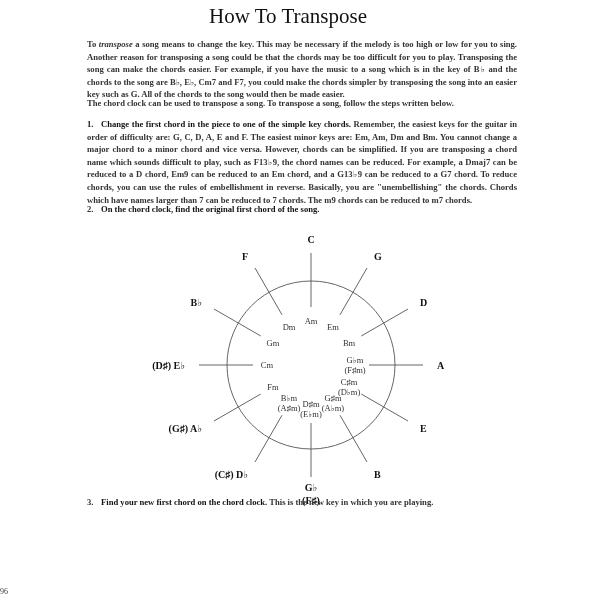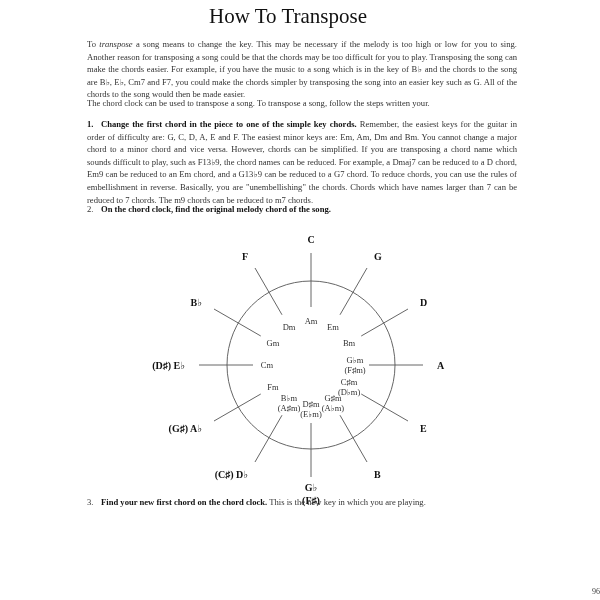--- a/index.html
+++ b/index.html
@@ -1,43 +1,43 @@
 <!DOCTYPE html>
 <html><head>
 <meta charset="utf-8">
 <style>
   html,body{margin:0;padding:0;background:#fff;}
   body{width:600px;height:600px;position:relative;overflow:hidden;font-family:"Liberation Serif","DejaVu Serif",serif;color:#222;}
   .title{position:absolute;top:4px;left:0;width:576px;text-align:center;font-size:21px;color:#111;}
-  .para{position:absolute;left:87px;width:430px;font-size:8.6px;line-height:12.6px;color:#333;text-align:justify;}
+  .para{position:absolute;left:87px;width:430px;font-size:8.6px;line-height:12.6px;color:#333;text-align:justify;font-weight:bold;}
   .p1{top:38px;}
   .p2{top:97px;}
   .p3{top:118px;}
   .step2{top:203px;}
   .step3{top:496px;}
   b{color:#111;}
   .num{display:inline-block;width:14px;}
-  .pagenum{position:absolute;top:587px;left:0;width:600px;text-align:right;font-size:8px;color:#444;}
+  .pagenum{position:absolute;top:587px;left:0;width:600px;text-align:left;font-size:8px;color:#444;}
   svg{position:absolute;left:0;top:0;}
   .lbl{font-family:"Liberation Serif","DejaVu Serif",serif;}
   .maj{font-size:10px;font-weight:bold;fill:#111;}
   .min{font-size:8.5px;fill:#333;}
 </style>
 </head>
 <body>
 
 <div class="title">How To Transpose</div>
 
 <div class="para p1"><span>To </span><i>transpose</i><span> a song means to change the key. This may be necessary if the melody is too high or low for you to sing. Another reason for transposing a song could be that the chords may be too difficult for you to play. Transposing the song can make the chords easier. For example, if you have the music to a song which is in the key of B♭ and the chords to the song are B♭, E♭, Cm7 and F7, you could make the chords simpler by transposing the song into an easier key such as G. All of the chords to the song would then be made easier.</span></div>
 
-<div class="para p2">The chord clock can be used to transpose a song. To transpose a song, follow the steps written your.</div>
+<div class="para p2">The chord clock can be used to transpose a song. To transpose a song, follow the steps written below.</div>
 
 <div class="para p3"><b><span class="num">1.</span><span>Change the first chord in the piece to one of the simple key chords.</span></b><span> Remember, the easiest keys for the guitar in order of difficulty are: G, C, D, A, E and F. The easiest minor keys are: Em, Am, Dm and Bm. You cannot change a major chord to a minor chord and vice versa. However, chords can be simplified. If you are transposing a chord name which sounds difficult to play, such as F13♭9, the chord names can be reduced. For example, a Dmaj7 can be reduced to a D chord, Em9 can be reduced to an Em chord, and a G13♭9 can be reduced to a G7 chord. To reduce chords, you can use the rules of embellishment in reverse. Basically, you are "unembellishing" the chords. Chords which have names larger than 7 can be reduced to 7 chords. The m9 chords can be reduced to m7 chords.</span></div>
 
-<div class="para step2"><span class="num">2.</span><b>On the chord clock, find the original melody chord of the song.</b></div>
+<div class="para step2"><span class="num">2.</span><b>On the chord clock, find the original first chord of the song.</b></div>
 
 <svg id="clock" width="600" height="600">
     <circle cx="311" cy="365" r="84" fill="none" stroke="#666" stroke-width="1"></circle>
     <line x1="311" y1="307" x2="311" y2="253" stroke="#555" stroke-width="0.9"></line>
     <text x="311" y="324" text-anchor="middle" class="lbl min">Am</text>
     <text x="311" y="243" text-anchor="middle" class="lbl maj">C</text>
     <line x1="340" y1="314.7705265805026" x2="367" y2="268.0051547761429" stroke="#555" stroke-width="0.9"></line>
     <text x="333" y="329.8948822334847" text-anchor="middle" class="lbl min">Em</text>
     <text x="374" y="259.8807991231607" text-anchor="start" class="lbl maj">G</text>
     <line x1="361.2294734194974" y1="336" x2="407.99484522385717" y2="309" stroke="#555" stroke-width="0.9"></line>

